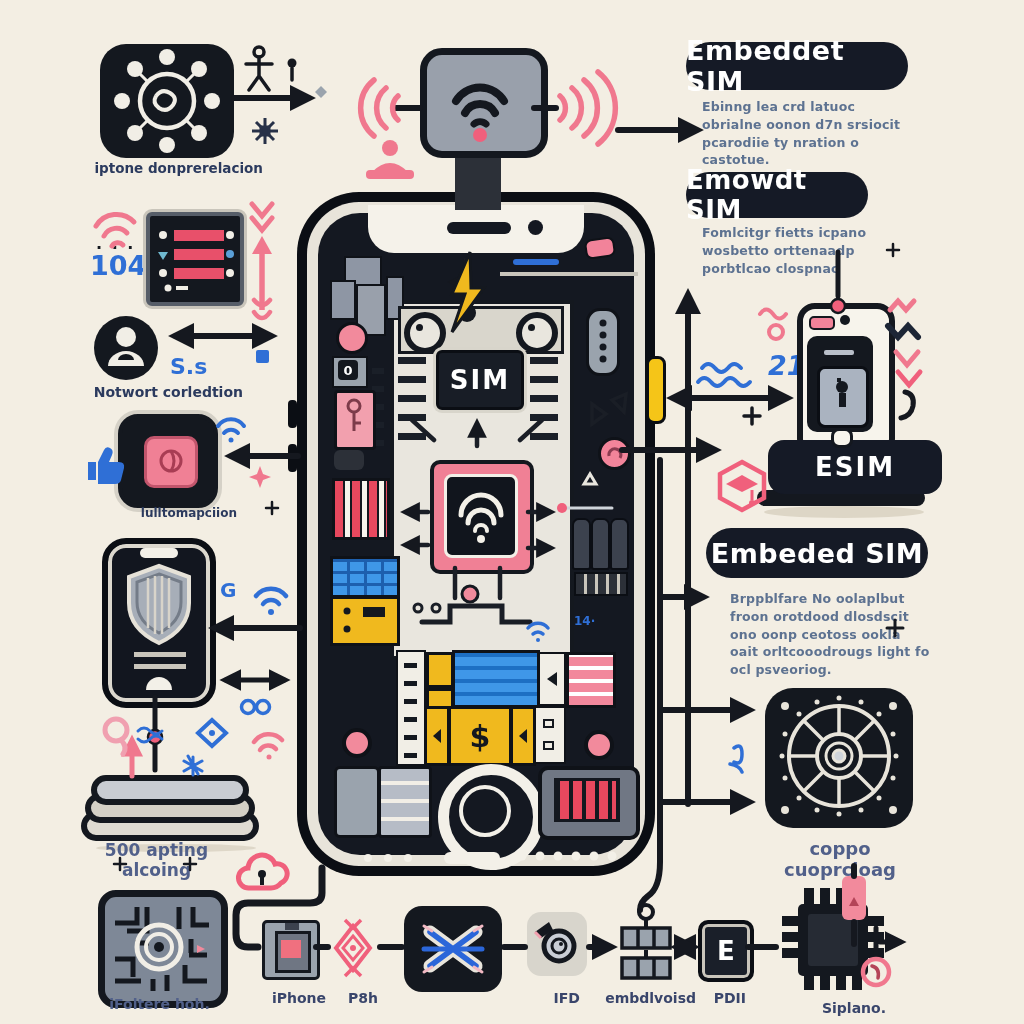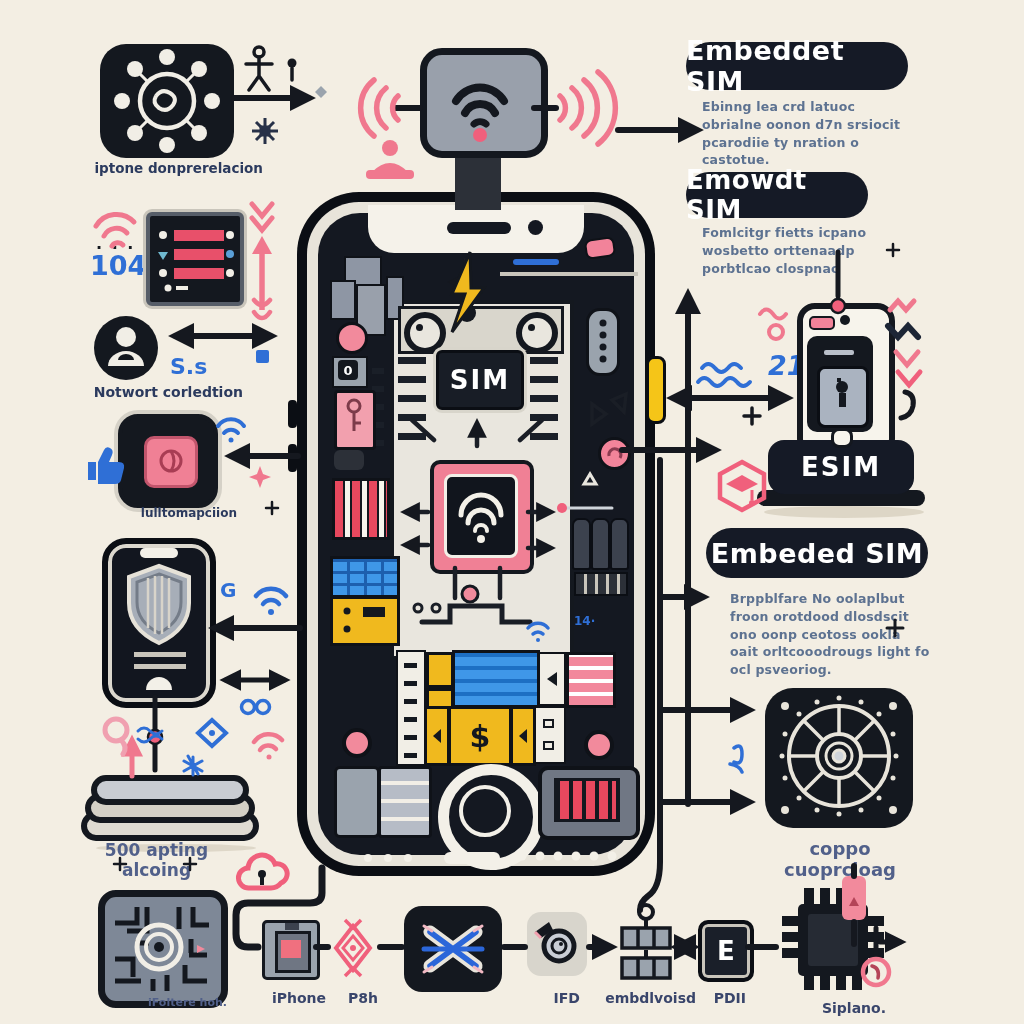--- a/index.html
+++ b/index.html
@@ -174,21 +174,21 @@
   <div class="abs z4" style="left:807px;top:336px;width:66px;height:96px;background:#14181f;border-radius:10px;"></div>
   <div class="abs z5" style="left:824px;top:350px;width:30px;height:5px;background:#b9bfc9;border-radius:2px;"></div>
   <div class="abs z5" style="left:817px;top:366px;width:46px;height:56px;background:#aab3c0;border:3px solid #0b0e14;border-radius:8px;">
     <svg width="46" height="56" viewBox="0 0 46 56">
         <circle cx="22" cy="18" r="6" fill="#14181f"></circle>
         <rect x="19" y="24" width="7" height="14" fill="#14181f"></rect>
         <rect x="17" y="9" width="4" height="4" fill="#14181f"></rect>
       </svg>
   </div>
   <div class="abs z5" style="left:831px;top:428px;width:16px;height:14px;background:#f7f4ec;border:3px solid #14181f;border-radius:8px;"></div>
-  <div class="abs z4 pill" style="left:768px;top:440px;width:146px;height:54px;border-radius:16px;font-size:26px;letter-spacing:2px;">ESIM</div>
+  <div class="abs z4 pill" style="left:768px;top:440px;width:174px;height:54px;border-radius:16px;font-size:26px;letter-spacing:2px;">ESIM</div>
   <div class="abs z3" style="left:757px;top:490px;width:168px;height:16px;background:#14181f;border-radius:8px;"></div>
   <div class="abs z2" style="left:764px;top:506px;width:160px;height:12px;background:#ddd6c6;border-radius:50%;"></div>
 
   <div class="abs z3" style="left:765px;top:688px;width:148px;height:140px;background:#14181f;border-radius:28px;">
     <svg width="148" height="140" viewBox="0 0 148 140">
       <g stroke="#e8e4da" fill="none">
         <circle cx="74" cy="68" r="50" stroke-width="4"></circle>
         <circle cx="74" cy="68" r="22" stroke-width="4"></circle>
         <circle cx="74" cy="68" r="13" stroke-width="3"></circle>
         <circle cx="74" cy="68" r="6" stroke-width="3" fill="#cfd4da"></circle>
@@ -306,21 +306,21 @@
         <path d="M10,26 h22 v-16 M42,10 v24 h-20 M74,10 v22 M88,10 v18 h16"></path>
         <path d="M10,62 h18 v18 M10,84 h26 M102,84 h-22 v-16 M102,58 h-18 M62,94 v-16 M48,94 v-12"></path>
         <path d="M30,46 h14 M86,42 v14"></path>
       </g>
       <circle cx="54" cy="50" r="22" fill="none" stroke="#f1eee6" stroke-width="5"></circle>
       <circle cx="54" cy="50" r="13" fill="none" stroke="#f1eee6" stroke-width="4"></circle>
       <circle cx="54" cy="50" r="5" fill="#14181f"></circle>
       <path d="M92,48 l8,4 -8,4 z" fill="#f28a9c"></path>
     </svg>
   </div>
-  <div class="abs lbl-blue z3" style="left:92px;top:996px;width:135px;font-size:11px;text-align:right;">iFoltere hoh.</div>
+  <div class="abs lbl-blue z3" style="left:92px;top:996px;width:135px;font-size:14px;">iFoltere hoh.</div>
 
   <div class="abs z3" style="left:262px;top:920px;width:52px;height:54px;background:#9aa3ad;border:3px solid #14181f;border-radius:5px;">
     <div class="abs" style="left:10px;top:8px;width:30px;height:36px;background:#6f7683;border:3px solid #14181f;"></div>
     <div class="abs" style="left:16px;top:17px;width:20px;height:18px;background:#f0707f;"></div>
     <div class="abs" style="left:20px;top:0px;width:14px;height:7px;background:#3c424e;"></div>
   </div>
   <div class="abs lbl z3" style="left:250px;top:990px;width:76px;font-size:14px;color:#39456b;">iPhone</div>
 
   <svg class="abs z3" style="left:328px;top:914px;" width="50" height="70">
     <g stroke="#f0607c" fill="none" stroke-width="4">

